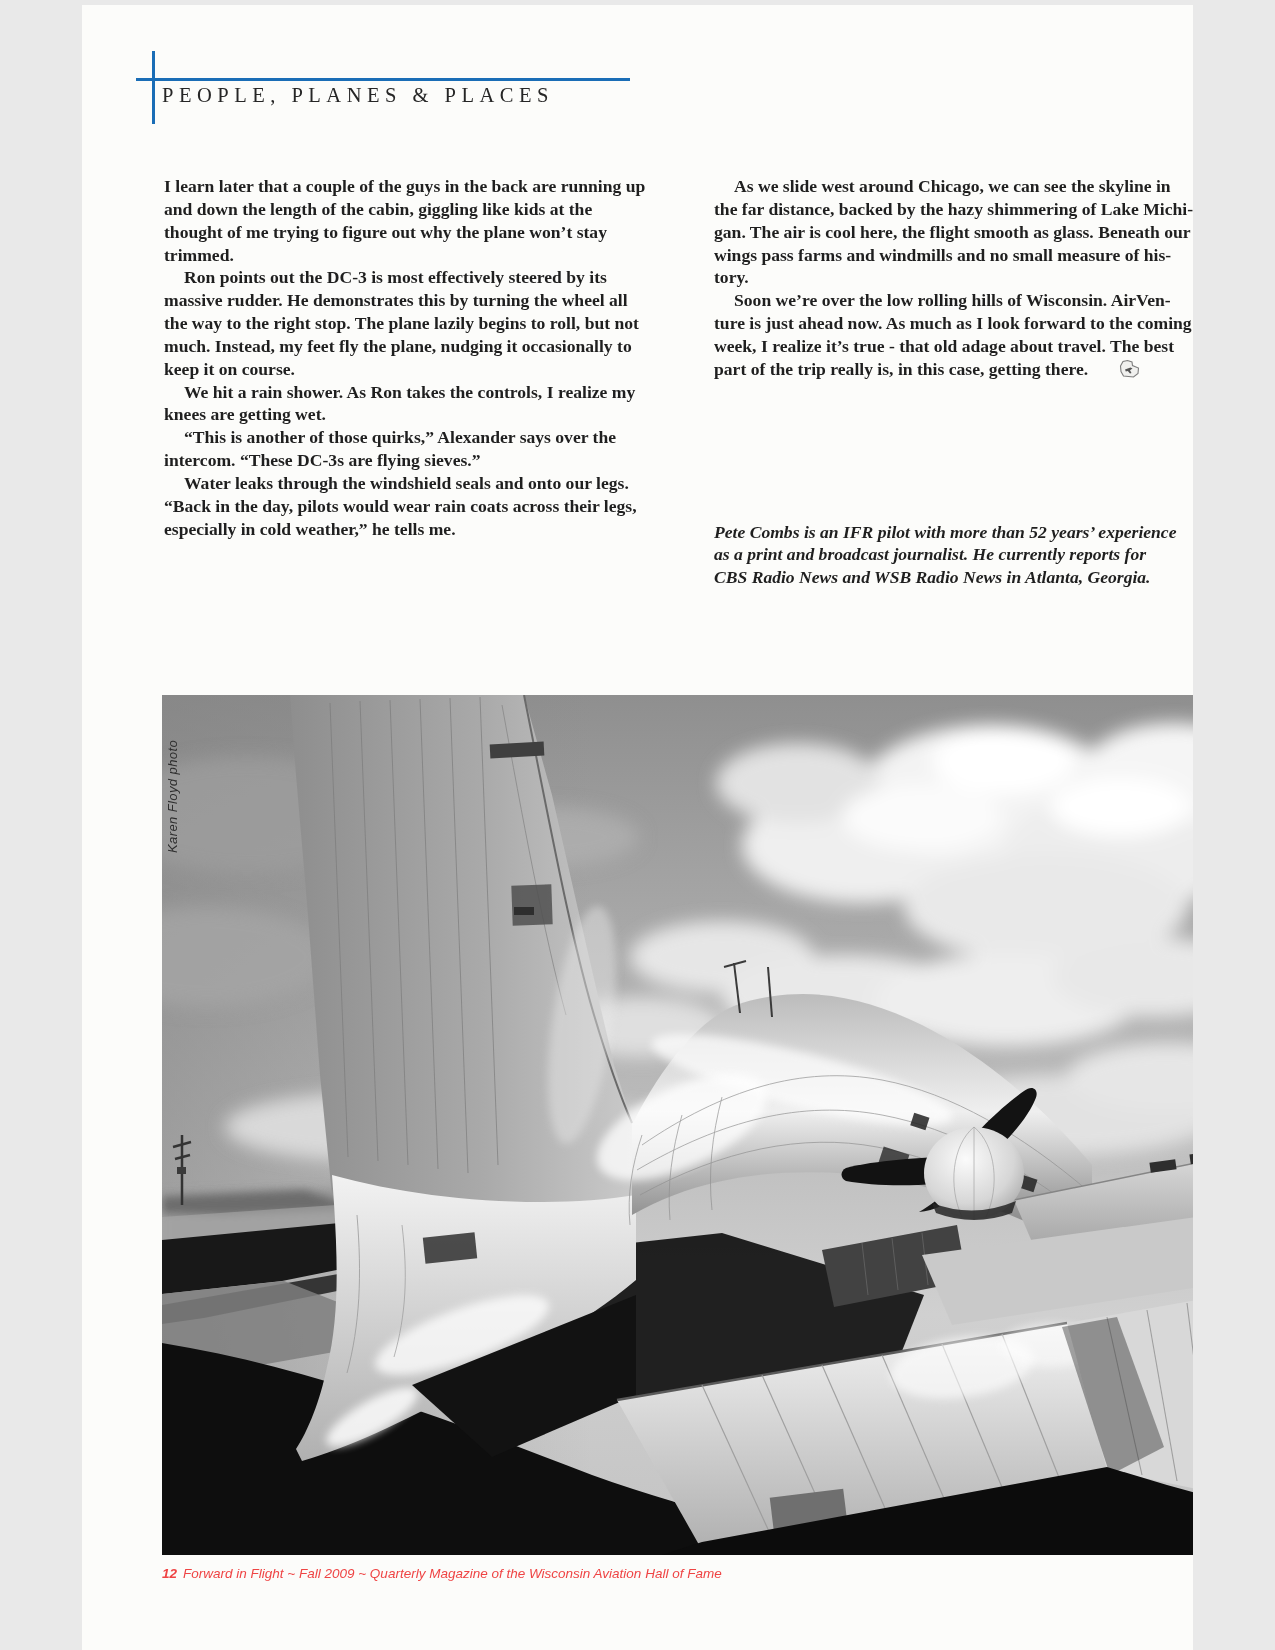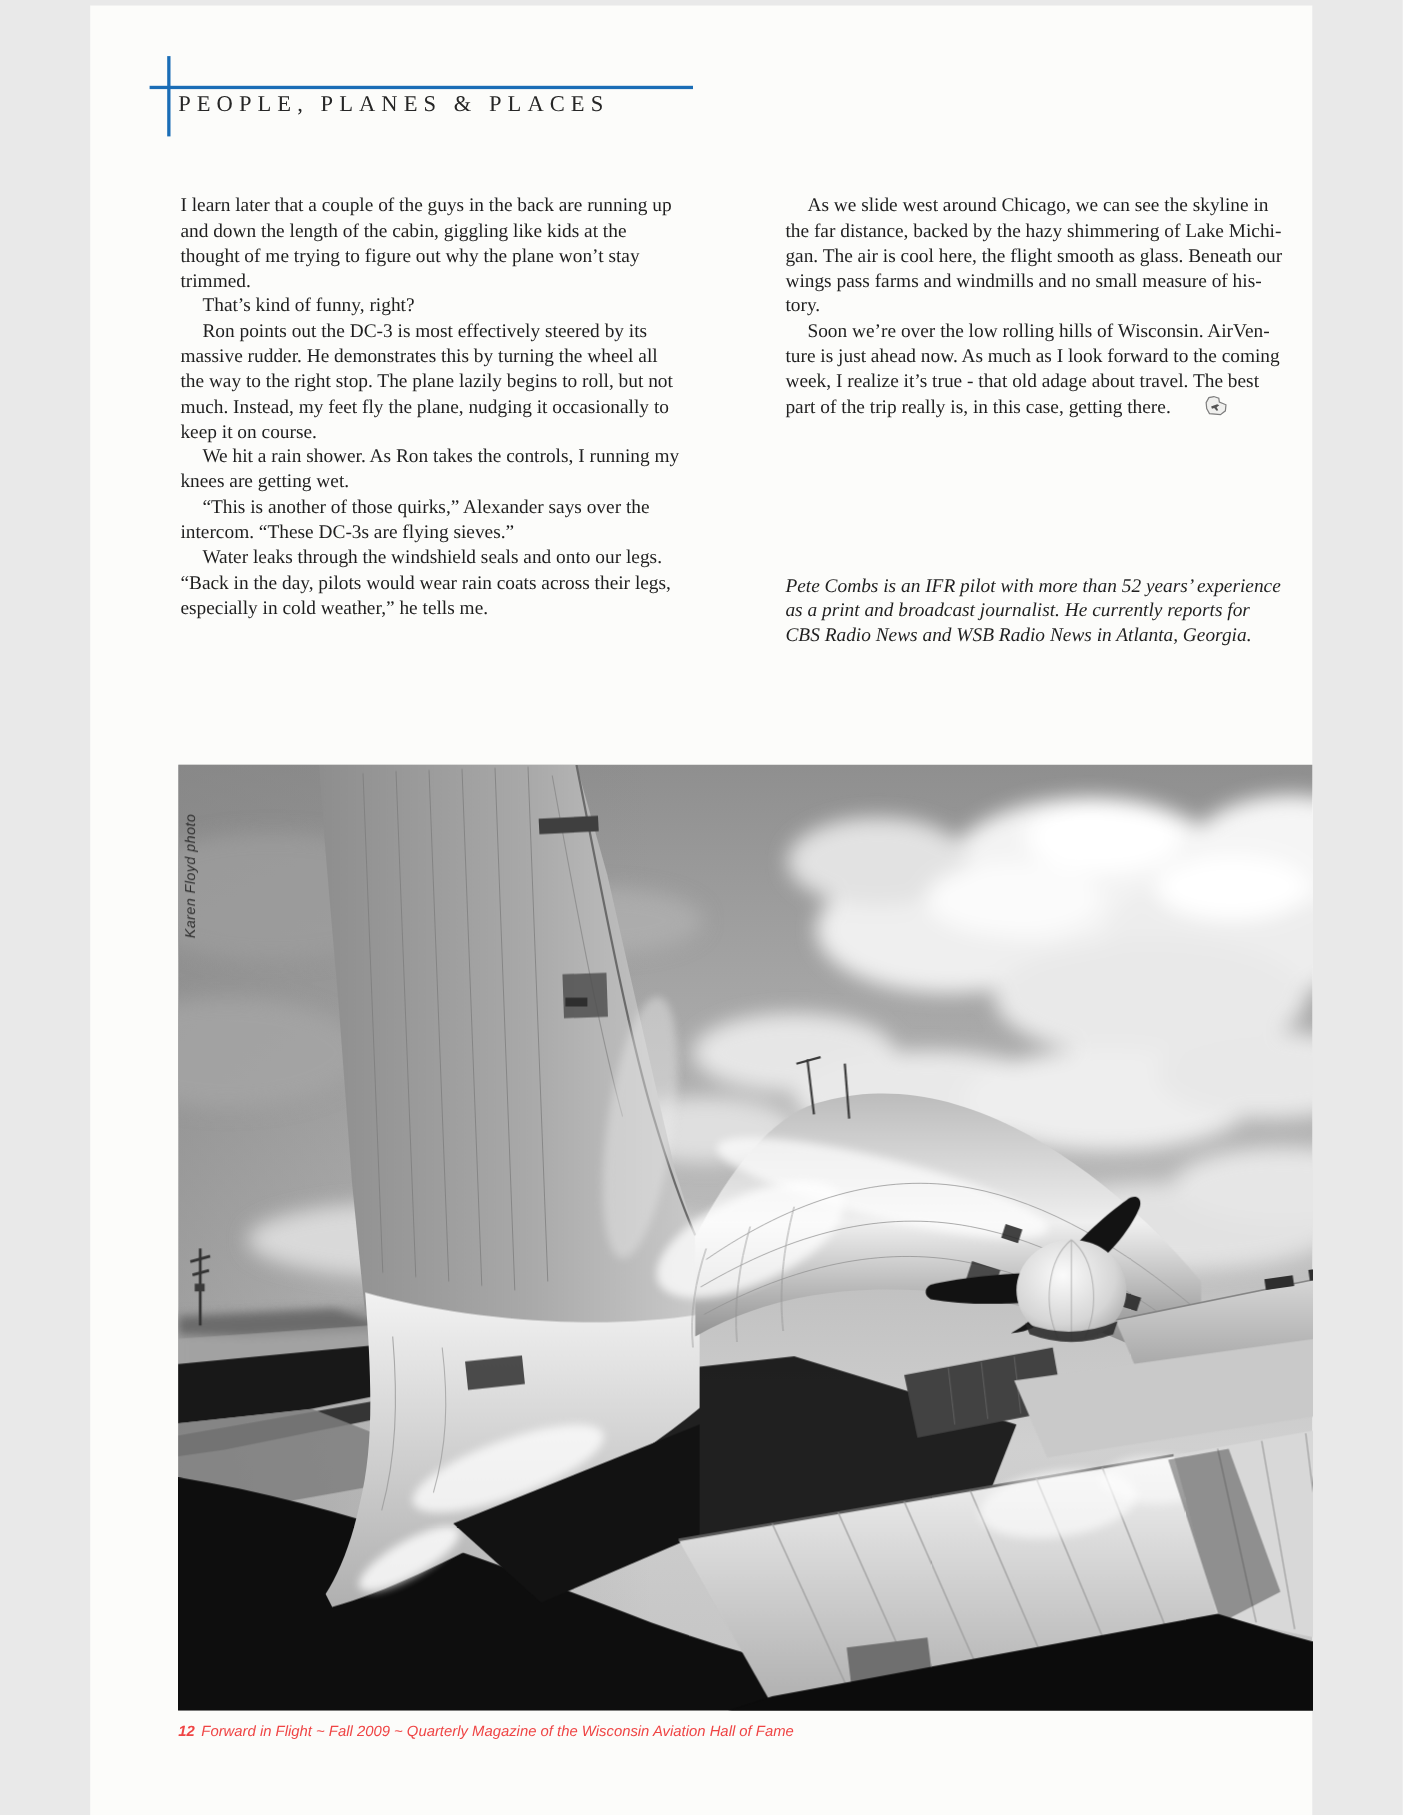--- a/index.html
+++ b/index.html
@@ -10,21 +10,21 @@
   }
   
   .rule-h{position:absolute;left:54px;top:73px;width:494px;height:3px;background:var(--accent,#1a6db6);}
   .rule-v{position:absolute;left:70px;top:46px;width:3px;height:73px;background:var(--accent,#1a6db6);}
   .section-title{
     position:absolute;left:80px;top:79px;margin:0;
     font-size:20.5px;font-weight:400;letter-spacing:5.5px;color:#262626;
     font-family:"Liberation Serif",serif;white-space:nowrap;
   }
   
-  .columns{position:absolute;left:82px;top:170px;width:1060px;display:flex;gap:40px;}
+  .columns{position:absolute;left:82px;top:170px;width:1060px;display:flex;gap:40px;font-weight:bold;}
   .col{width:525px;font-size:17.6px;line-height:22.85px;}
   .col p{margin:0;white-space:pre-line;}
   .col p.ind{text-indent:20px;}
   .bio{font-style:italic;margin-top:140px !important;}
   .dingbat{display:inline-block;vertical-align:-4px;margin-left:9px;line-height:0;}
   
   .photo{position:absolute;left:80px;top:690px;width:1063px;height:860px;margin:0;padding:0;}
   .photo svg{display:block;width:100%;height:100%;}
   .credit{
     position:absolute;left:3px;top:8px;height:150px;
@@ -47,27 +47,26 @@
     <div class="rule-v"></div>
     <h1 class="section-title">PEOPLE, PLANES &amp; PLACES</h1>
   </header>
 
   <main class="columns">
     <section class="col">
       <p>I learn later that a couple of the guys in the back are running up
 and down the length of the cabin, giggling like kids at the
 thought of me trying to figure out why the plane won’t stay
 trimmed.</p>
-      <p class="ind">That’s kind of funny, right?</p>
       <p class="ind">Ron points out the DC-3 is most effectively steered by its
 massive rudder. He demonstrates this by turning the wheel all
 the way to the right stop. The plane lazily begins to roll, but not
 much. Instead, my feet fly the plane, nudging it occasionally to
 keep it on course.</p>
-      <p class="ind">We hit a rain shower. As Ron takes the controls, I running my
+      <p class="ind">We hit a rain shower. As Ron takes the controls, I realize my
 knees are getting wet.</p>
       <p class="ind">“This is another of those quirks,” Alexander says over the
 intercom. “These DC-3s are flying sieves.”</p>
       <p class="ind">Water leaks through the windshield seals and onto our legs.
 “Back in the day, pilots would wear rain coats across their legs,
 especially in cold weather,” he tells me.</p>
     </section>
 
     <section class="col">
       <p class="ind">As we slide west around Chicago, we can see the skyline in

